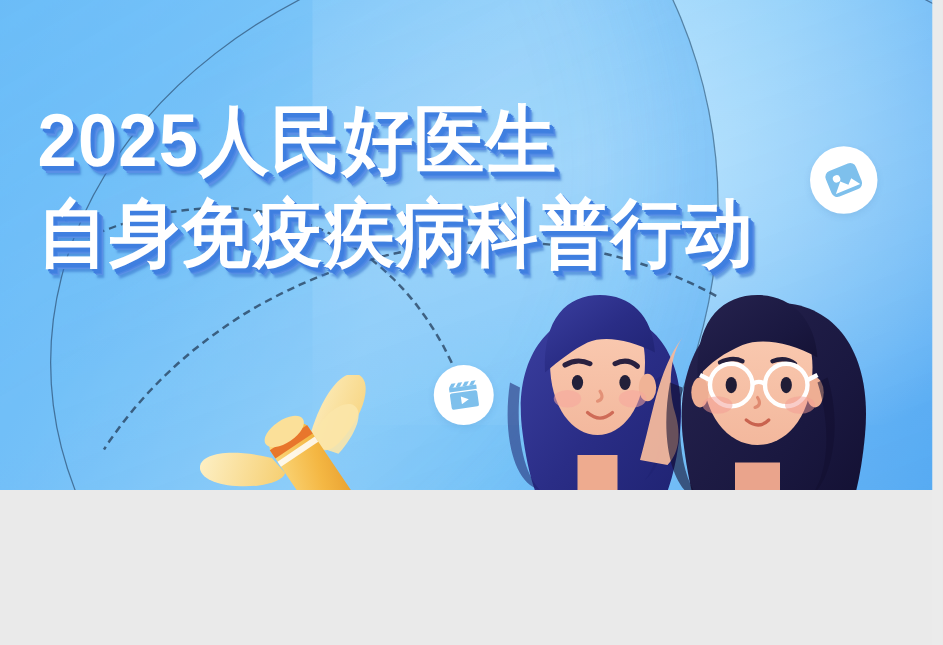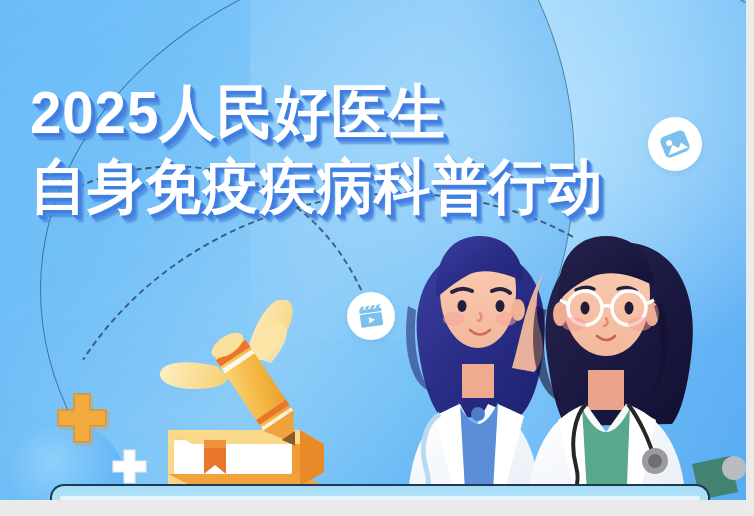--- a/index.html
+++ b/index.html
@@ -8,21 +8,21 @@
 
   #poster{
     position:relative;
     width:754px; height:516px;
     overflow:hidden;
     background:#eaeaea;
   }
 
   
   .bg{
-    position:absolute; left:0; top:0; width:746px; height:500px;
+    position:absolute; left:0; top:0; width:746px; height:392px;
     background:
       linear-gradient(118deg,#6cbcf8 0%,#7ec6fa 22%,#a8dbfb 46%,#8ed0fa 62%,#6ab6f6 82%,#53a7f2 100%);
     overflow:hidden;
   }
   .right-strip{
     position:absolute; right:0; top:0; width:8px; height:516px;
     background:#ebebeb;
   }
   
   .wash{

